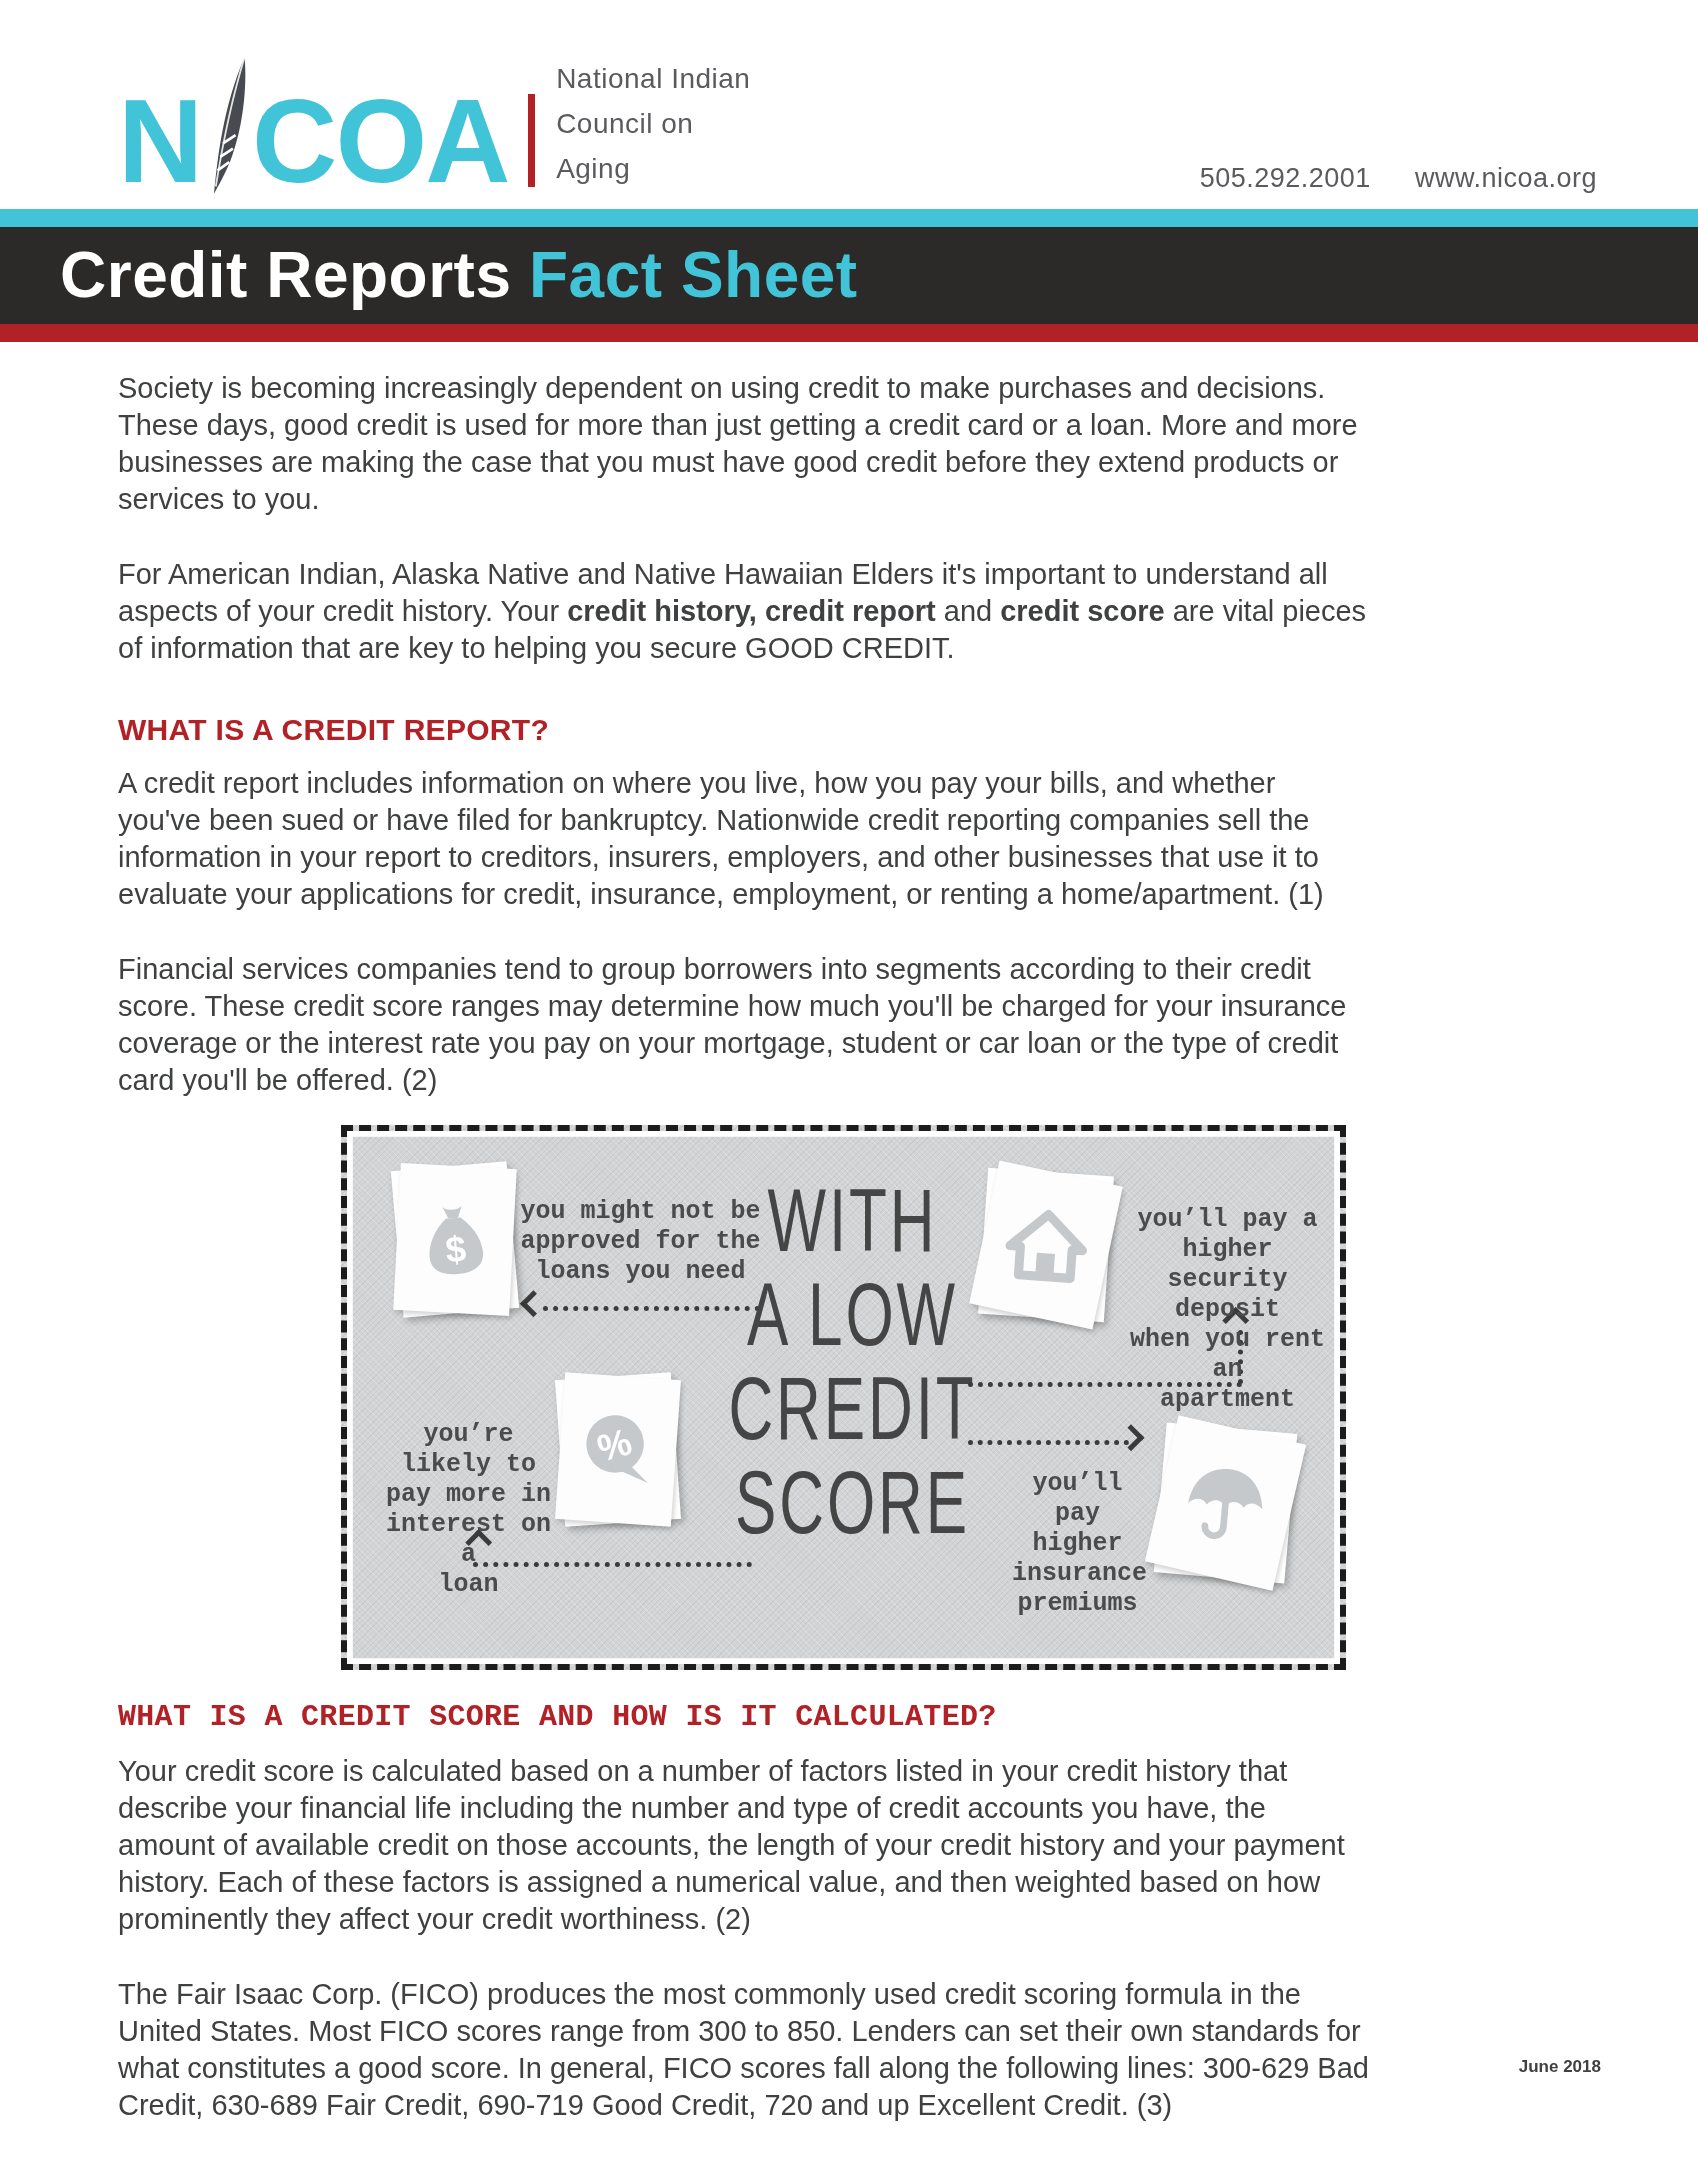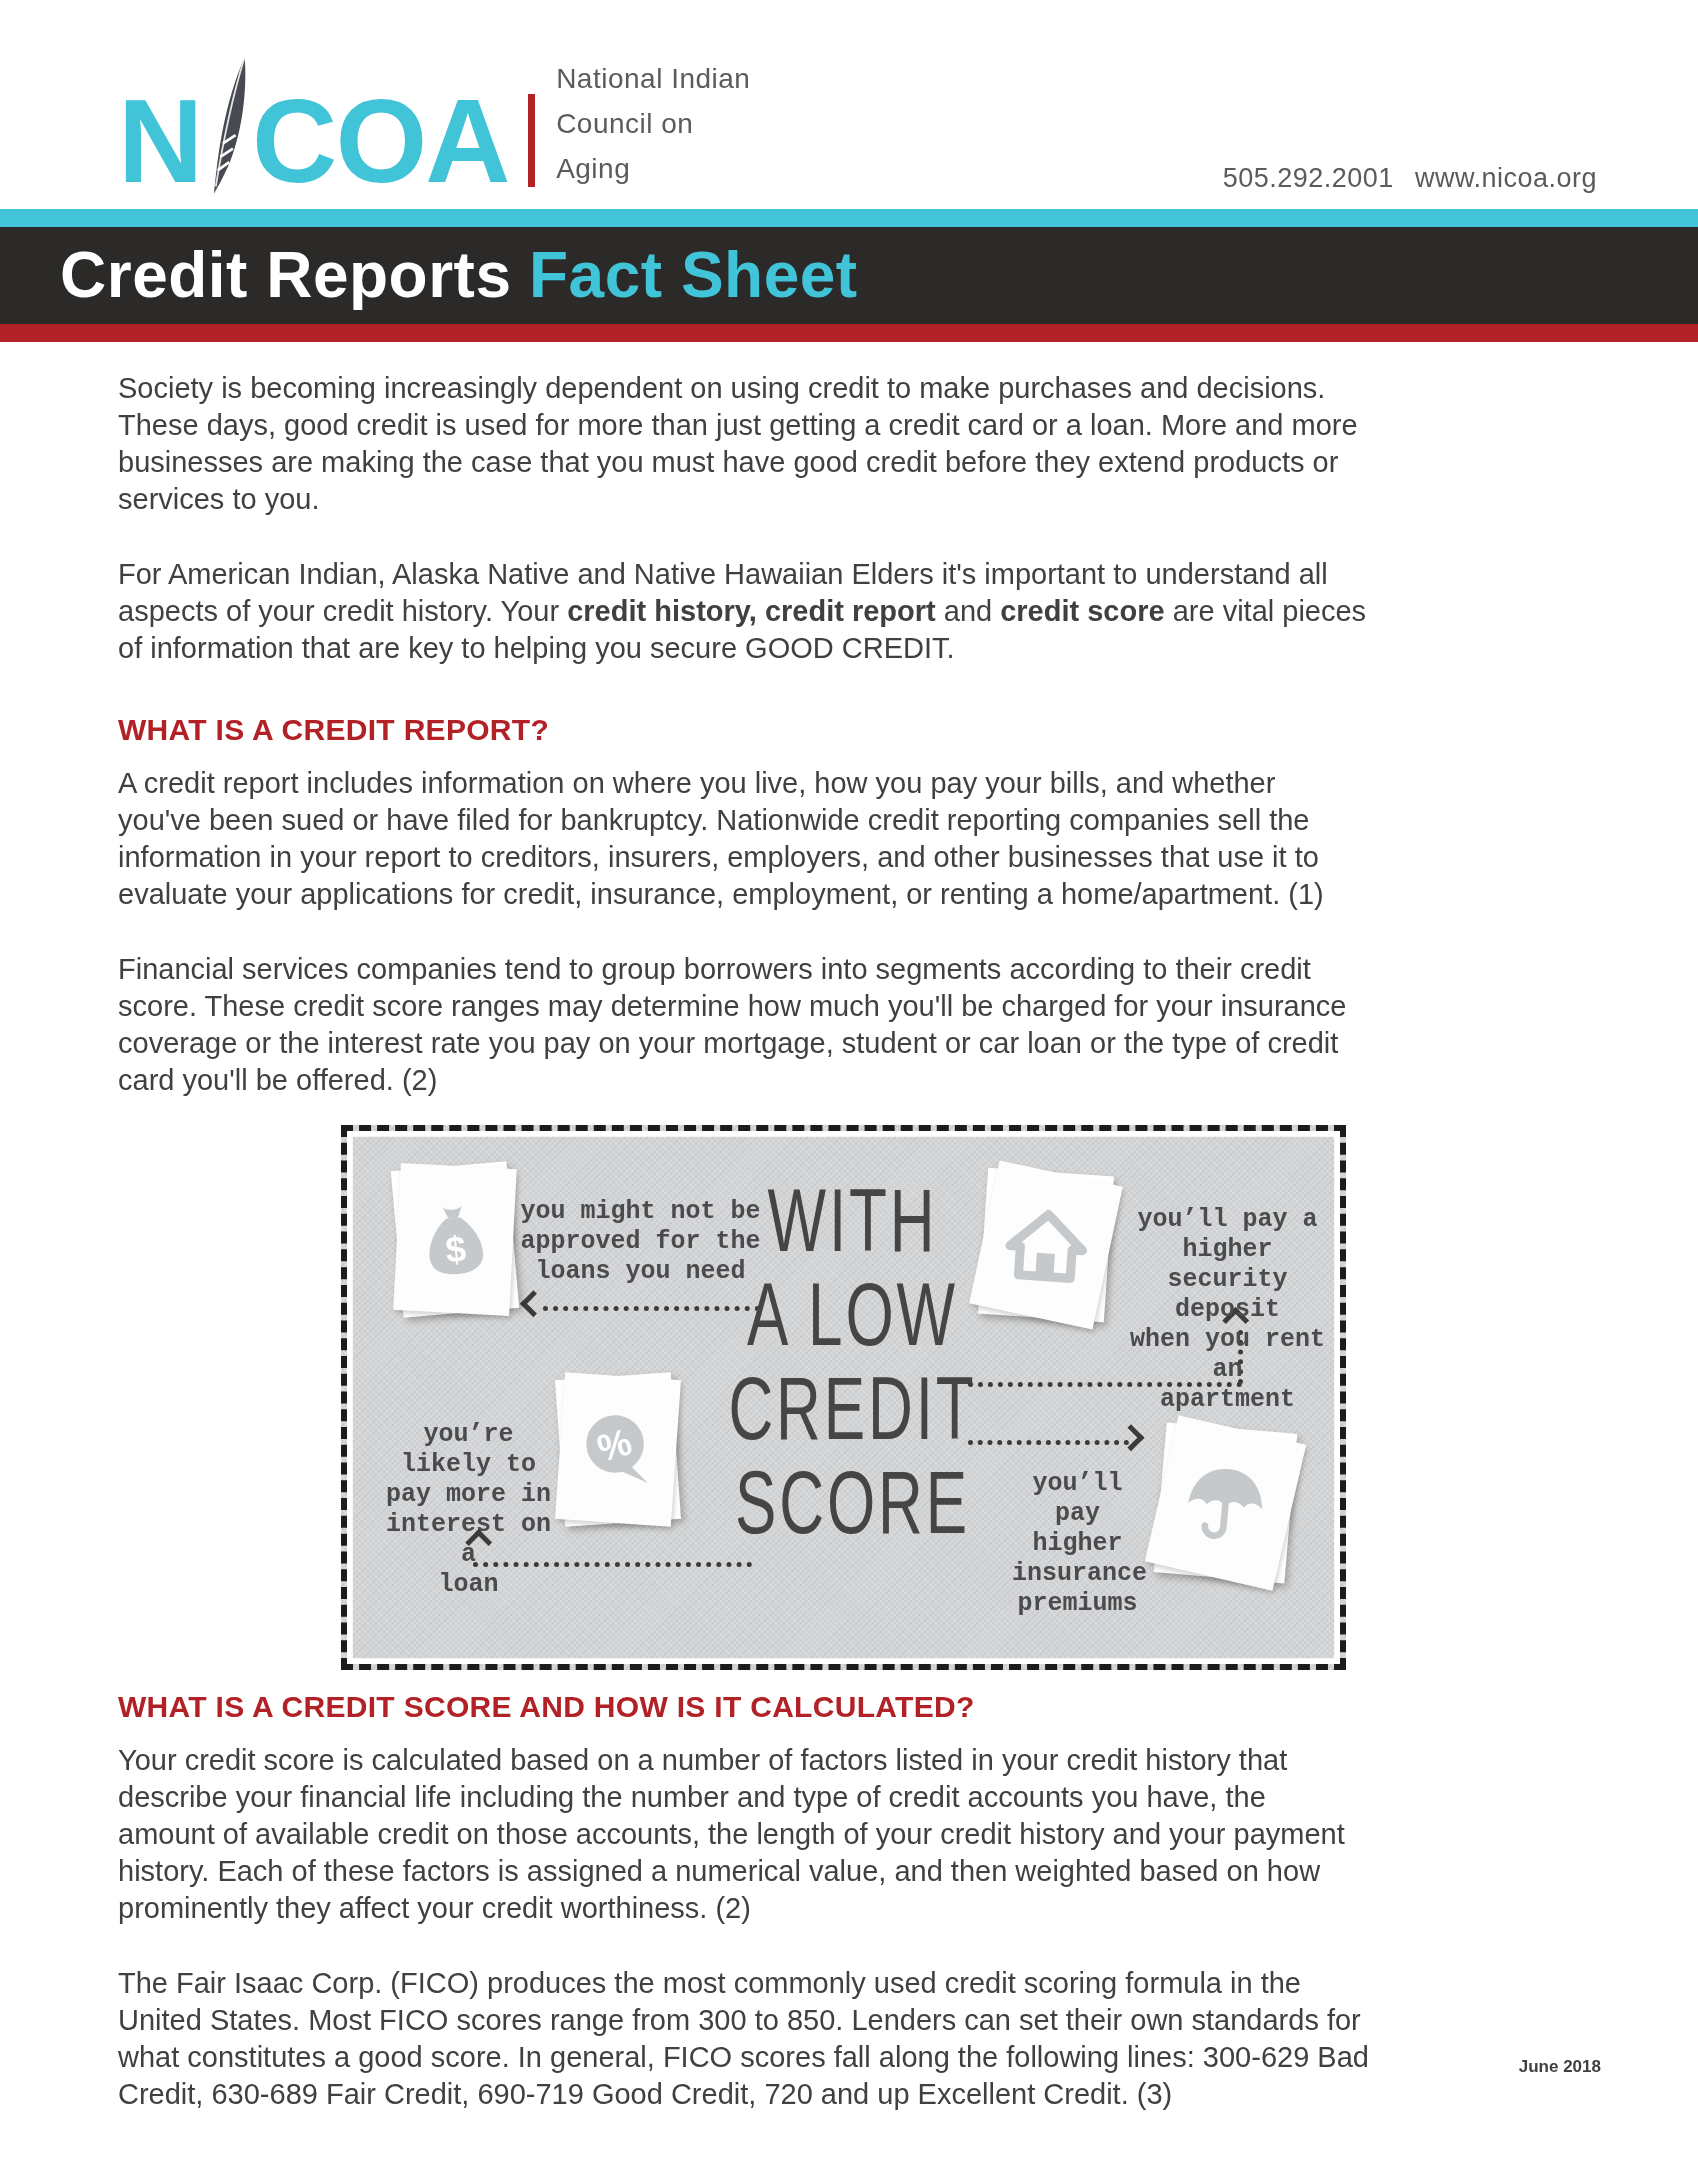--- a/index.html
+++ b/index.html
@@ -18,21 +18,21 @@
     font-size:118px; font-weight:bold; line-height:107px;
     color:var(--teal); letter-spacing:-1.9px;
   }
   .feather-svg { width:45px; height:147px; margin:0 1.9px -1.9px 3.9px; }
   .logo-sep { width:6.8px; height:93px; background:var(--red); margin:0 0 7.8px 19.4px; }
   .org-name {
     margin:0 0 3.9px 21.3px; font-size:28px; line-height:45px;
     color:var(--gray_text); letter-spacing:0.5px;
   }
   .contact { position:absolute; right:101px; top:163px; font-size:27px; color:var(--gray_text); letter-spacing:0.5px; }
-  .contact .phone { margin-right:13px; }
+  .contact .phone { margin-right:36px; }
 
   
   .teal-bar { height:17.5px; background:var(--teal); }
   .title-bar { height:97px; background:var(--dark_bar); display:flex; align-items:center; padding-left:60px; }
   .title-bar .t-main { color:#ffffff; font-size:64px; font-weight:bold; letter-spacing:0.5px; }
   .title-bar .t-accent { color:var(--teal); font-size:64px; font-weight:bold; margin-left:17.5px; letter-spacing:0.5px; }
   .red-bar { height:18.4px; background:var(--red); }
 
   
   .content { padding:12.6px 0 0 118px; width:1603px; }
@@ -201,21 +201,21 @@
 insurance
 premiums</div>
     <div class="card" style="left:813px; top:297px; width:131px; height:150px; transform:rotate(5deg);">
       <svg class="icon" width="85" height="85" viewBox="0 0 64 64" xmlns="http://www.w3.org/2000/svg">
         <path d="M4 34 C6 16 17 6 32 6 C47 6 58 16 60 34 C55 29 49 29 46 34 C42 29 36 29 32 34 C28 29 22 29 18 34 C15 29 9 29 4 34 Z" fill="currentColor"></path>
         <path d="M32 32 V50 a7 7 0 0 1 -14 0" fill="none" stroke="currentColor" stroke-width="5" stroke-linecap="round"></path>
       </svg>
     </div>
   </div>
 
-  <h3 class="red-heading" style="margin-top:17px;">WHAT IS A CREDIT SCORE AND HOW IS IT CALCULATED?</h3>
+  <h3 class="red-heading" style="margin-top:28px;font-family:Liberation Mono, monospace;">WHAT IS A CREDIT SCORE AND HOW IS IT CALCULATED?</h3>
   <p class="body">Your credit score is calculated based on a number of factors listed in your credit history that
 describe your financial life including the number and type of credit accounts you have, the
 amount of available credit on those accounts, the length of your credit history and your payment
 history. Each of these factors is assigned a numerical value, and then weighted based on how
 prominently they affect your credit worthiness. (2)</p>
   <p class="body" style="margin-bottom:0;">The Fair Isaac Corp. (FICO) produces the most commonly used credit scoring formula in the
 United States. Most FICO scores range from 300 to 850. Lenders can set their own standards for
 what constitutes a good score. In general, FICO scores fall along the following lines: 300-629 Bad
 Credit, 630-689 Fair Credit, 690-719 Good Credit, 720 and up Excellent Credit. (3)</p>
 

